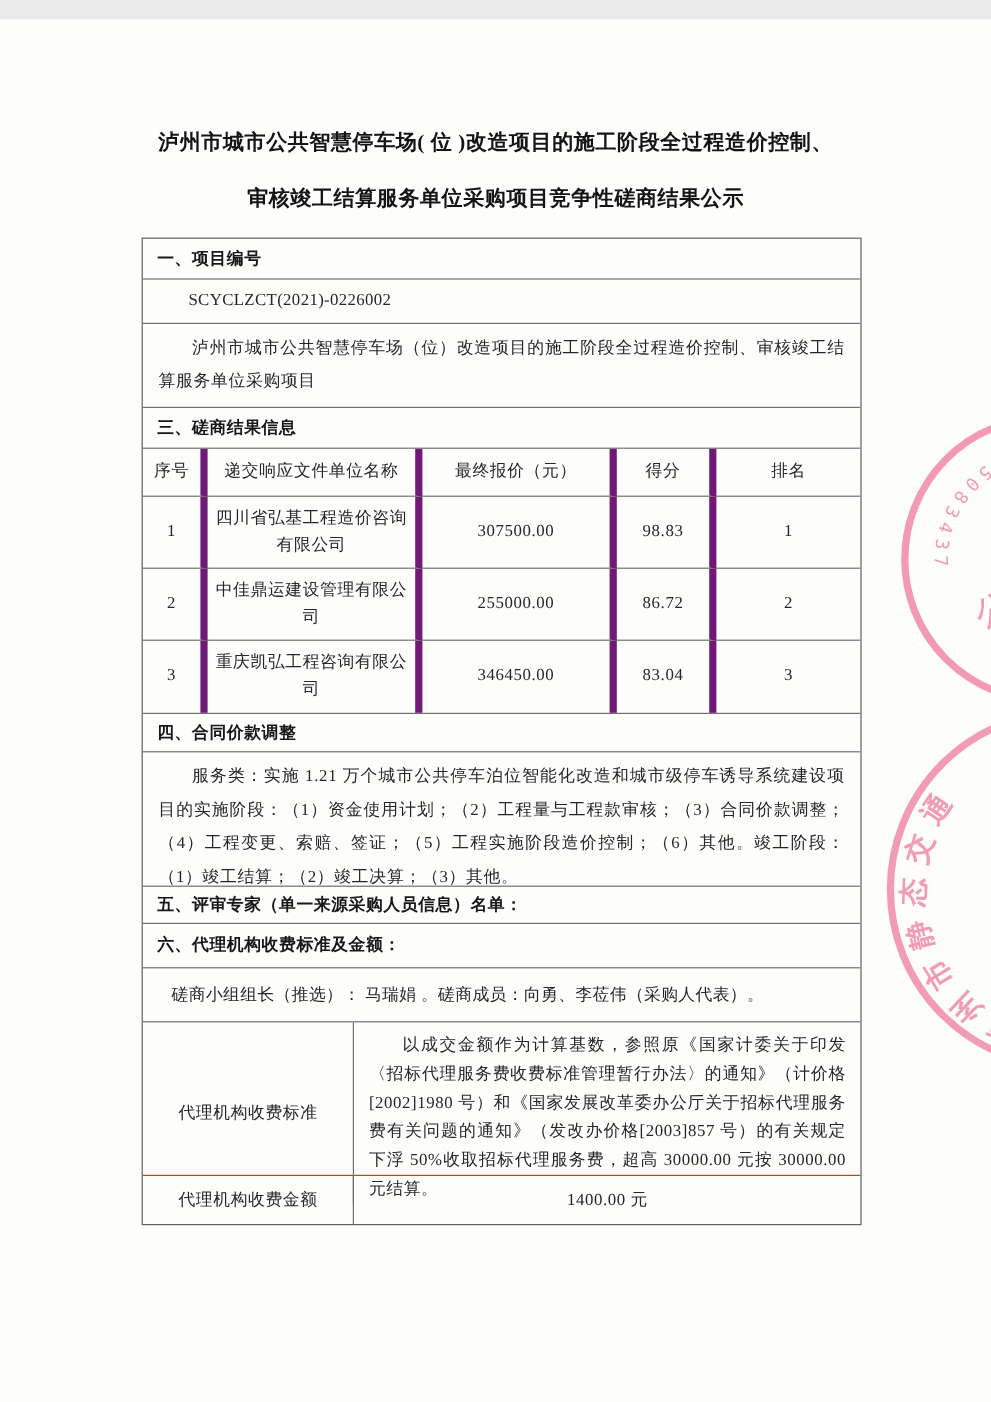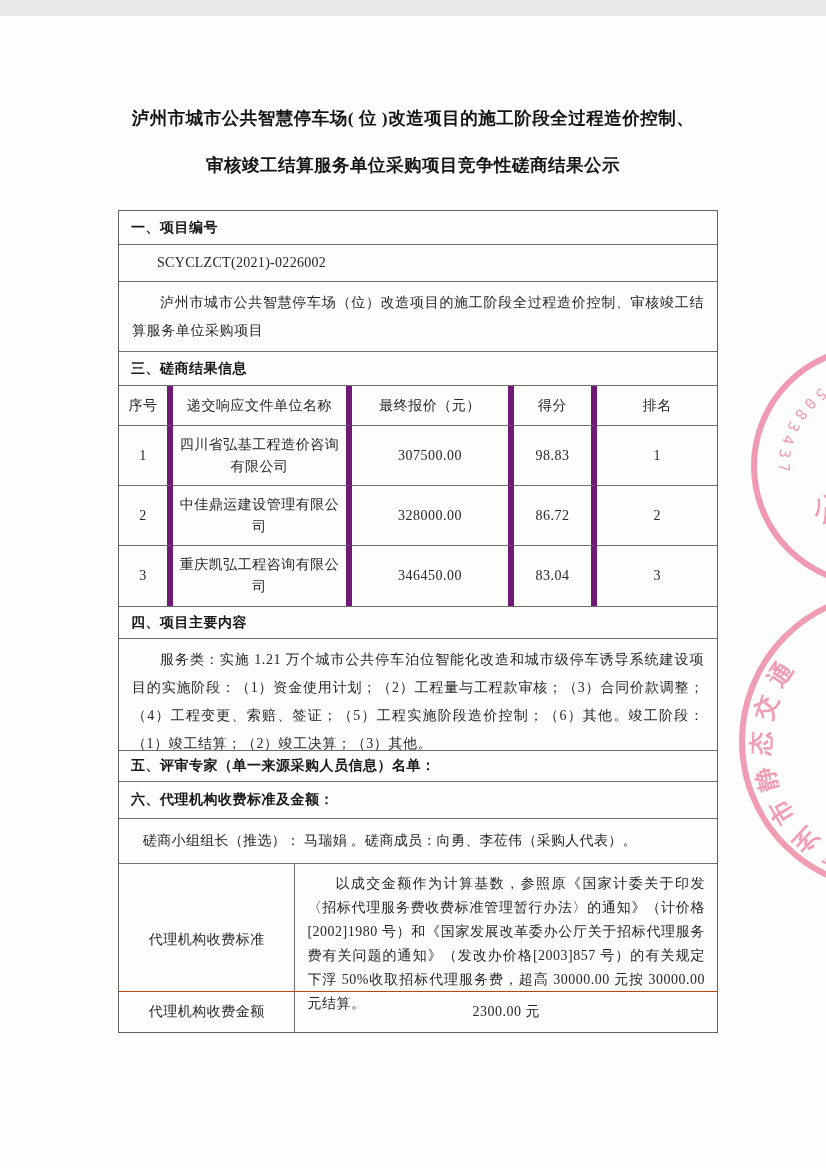--- a/index.html
+++ b/index.html
@@ -14,21 +14,21 @@
   }
   .doc-title{
     position:absolute;top:94px;left:60px;right:60px;
     text-align:center;font-weight:bold;font-size:17.5px;
     color:#141414;letter-spacing:.5px;line-height:1;
   }
   .doc-title .tline{display:block;}
   .doc-title .tline + .tline{margin-top:29px;}
 
   .doc-table{
-    position:absolute;left:118px;top:194px;width:600px;
+    position:absolute;left:118px;top:182px;width:600px;
     border:1.5px solid #606060;
     box-sizing:border-box;
     font-size:14px;
   }
   .trow{
     box-sizing:border-box;
     border-bottom:1px solid #6f6f6f;
     display:flex;align-items:center;
     position:relative;
   }
@@ -110,50 +110,50 @@
       <div class="grow">
         <div style="height:60px">1</div>
         <div style="height:60px">四川省弘基工程造价咨询有限公司</div>
         <div style="height:60px">307500.00</div>
         <div style="height:60px">98.83</div>
         <div style="height:60px">1</div>
       </div>
       <div class="grow">
         <div style="height:60px">2</div>
         <div style="height:60px">中佳鼎运建设管理有限公司</div>
-        <div style="height:60px">328000.00</div>
+        <div style="height:60px">255000.00</div>
         <div style="height:60px">86.72</div>
         <div style="height:60px">2</div>
       </div>
       <div class="grow last">
         <div style="height:60px">3</div>
         <div style="height:60px">重庆凯弘工程咨询有限公司</div>
         <div style="height:60px">346450.00</div>
         <div style="height:60px">83.04</div>
         <div style="height:60px">3</div>
       </div>
     </div>
     <div style="border-top:1px solid #6f6f6f"></div>
 
-    <div class="trow sec-header" style="height:32px">四、项目主要内容</div>
+    <div class="trow sec-header" style="height:32px">四、合同价款调整</div>
     <div class="trow para" style="height:112px">服务类：实施 1.21 万个城市公共停车泊位智能化改造和城市级停车诱导系统建设项目的实施阶段：（1）资金使用计划；（2）工程量与工程款审核；（3）合同价款调整；（4）工程变更、索赔、签证；（5）工程实施阶段造价控制；（6）其他。竣工阶段：（1）竣工结算；（2）竣工决算；（3）其他。</div>
 
     <div class="trow sec-header" style="height:31px">五、评审专家（单一来源采购人员信息）名单：</div>
     <div class="trow sec-header" style="height:37px">六、代理机构收费标准及金额：</div>
 
     <div class="trow plain-val" style="height:45px;padding-left:24px">磋商小组组长（推选）： 马瑞娟 。磋商成员：向勇、李莅伟（采购人代表）。</div>
 
     <div>
       <div class="fgrow" style="height:127px">
         <div>代理机构收费标准</div>
         <div class="fee-text">以成交金额作为计算基数，参照原《国家计委关于印发〈招标代理服务费收费标准管理暂行办法〉的通知》（计价格[2002]1980 号）和《国家发展改革委办公厅关于招标代理服务费有关问题的通知》（发改办价格[2003]857 号）的有关规定下浮 50%收取招标代理服务费，超高 30000.00 元按 30000.00 元结算。</div>
       </div>
       <div class="fgrow fee-amt-row" style="height:40px">
         <div>代理机构收费金额</div>
-        <div>2300.00 元</div>
+        <div>1400.00 元</div>
       </div>
     </div>
 
   </div>
 
   <div class="stamp" style="left:722px;top:300px;opacity:.82">
     <svg width="300" height="300" viewBox="0 0 300 300">
       <circle cx="150" cy="150" r="118" fill="none" stroke="#ee84a2" stroke-width="6"></circle>
       <defs>
         <path id="s1ringpath" d="M150,57 A93,93 0 1,0 150,243 A93,93 0 1,0 150,57"></path>

